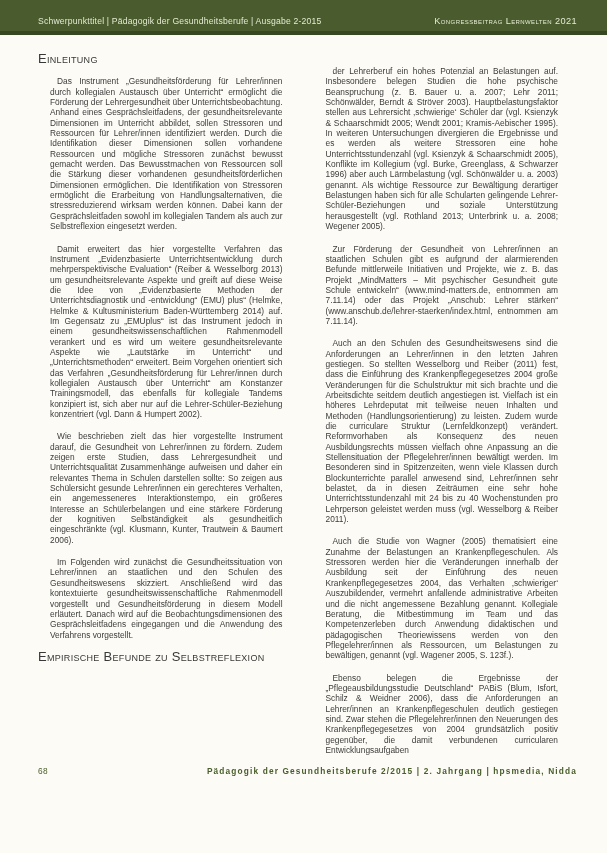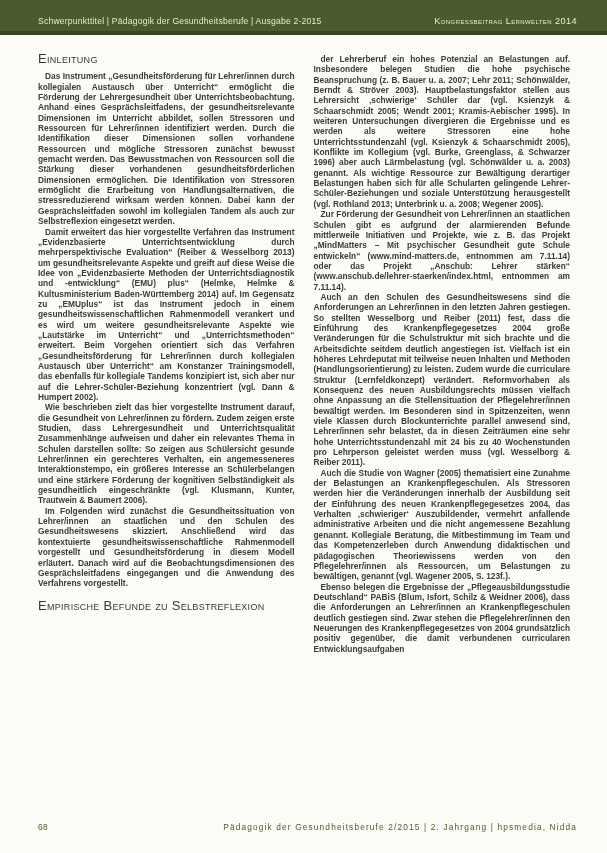--- a/index.html
+++ b/index.html
@@ -49,49 +49,48 @@
   .section-title {
     font-size: 13px;
     font-weight: 400;
     font-variant: small-caps;
     letter-spacing: 0.3px;
     color: #383838;
     margin: 0 0 7px 0;
   }
   .section-title.second { margin-top: 12px; }
   .col p {
-    margin: 0;
+    margin: 12px;
     text-indent: 7px;
     hyphens: auto;
-    font-weight: bold;
     -webkit-hyphens: auto;
   }
   
   .footer {
     position: absolute;
-    top: 822px;
+    top: 766px;
     left: 38px;
     right: 30px;
     display: flex;
     justify-content: space-between;
     align-items: baseline;
     font-size: 8.3px;
     color: #4a5e2c;
   }
   .footer .page-number { letter-spacing: 0.5px; }
-  .footer .footer-line { letter-spacing: 1.15px; }
+  .footer .footer-line { letter-spacing: 1.15px; font-weight: bold; }
 </style>
 </head>
 <body>
 
 <div class="page">
 
   <div class="header-bar">
     <span class="header-left">Schwerpunkttitel | Pädagogik der Gesundheitsberufe | Ausgabe 2-2015</span>
-    <span class="header-right">Kongressbeitrag Lernwelten 2014</span>
+    <span class="header-right">Kongressbeitrag Lernwelten 2021</span>
   </div>
   <div class="header-rule"></div>
 
   <div class="content">
 
     <div class="col">
       <h1 class="section-title">Einleitung</h1>
       <p>Das Instrument „Gesundheitsförderung für Lehrer/innen durch kollegialen Austausch über Unterricht“ ermöglicht die Förderung der Lehrergesundheit über Unterrichtsbeobachtung. Anhand eines Gesprächsleitfadens, der gesundheitsrelevante Dimensionen im Unterricht abbildet, sollen Stressoren und Ressourcen für Lehrer/innen identifiziert werden. Durch die Identifikation dieser Dimensionen sollen vorhandene Ressourcen und mögliche Stressoren zunächst bewusst gemacht werden. Das Bewusstmachen von Ressourcen soll die Stärkung dieser vorhandenen gesundheitsförderlichen Dimensionen ermöglichen. Die Identifikation von Stressoren ermöglicht die Erarbeitung von Handlungsalternativen, die stressreduzierend wirksam werden können. Dabei kann der Gesprächsleitfaden sowohl im kollegialen Tandem als auch zur Selbstreflexion eingesetzt werden.</p>
       <p>Damit erweitert das hier vorgestellte Verfahren das Instrument „Evidenzbasierte Unterrichtsentwicklung durch mehrperspektivische Evaluation“ (Reiber &amp; Wesselborg 2013) um gesundheitsrelevante Aspekte und greift auf diese Weise die Idee von „Evidenzbasierte Methoden der Unterrichtsdiagnostik und -entwicklung“ (EMU) plus“ (Helmke, Helmke &amp; Kultusministerium Baden-Württemberg 2014) auf. Im Gegensatz zu „EMUplus“ ist das Instrument jedoch in einem gesundheitswissenschaftlichen Rahmenmodell verankert und es wird um weitere gesundheitsrelevante Aspekte wie „Lautstärke im Unterricht“ und „Unterrichtsmethoden“ erweitert. Beim Vorgehen orientiert sich das Verfahren „Gesundheitsförderung für Lehrer/innen durch kollegialen Austausch über Unterricht“ am Konstanzer Trainingsmodell, das ebenfalls für kollegiale Tandems konzipiert ist, sich aber nur auf die Lehrer-Schüler-Beziehung konzentriert (vgl. Dann &amp; Humpert 2002).</p>
       <p>Wie beschrieben zielt das hier vorgestellte Instrument darauf, die Gesundheit von Lehrer/innen zu fördern. Zudem zeigen erste Studien, dass Lehrergesundheit und Unterrichtsqualität Zusammenhänge aufweisen und daher ein relevantes Thema in Schulen darstellen sollte: So zeigen aus Schülersicht gesunde Lehrer/innen ein gerechteres Verhalten, ein angemesseneres Interaktionstempo, ein größeres Interesse an Schülerbelangen und eine stärkere Förderung der kognitiven Selbständigkeit als gesundheitlich eingeschränkte (vgl. Klusmann, Kunter, Trautwein &amp; Baumert 2006).</p>

